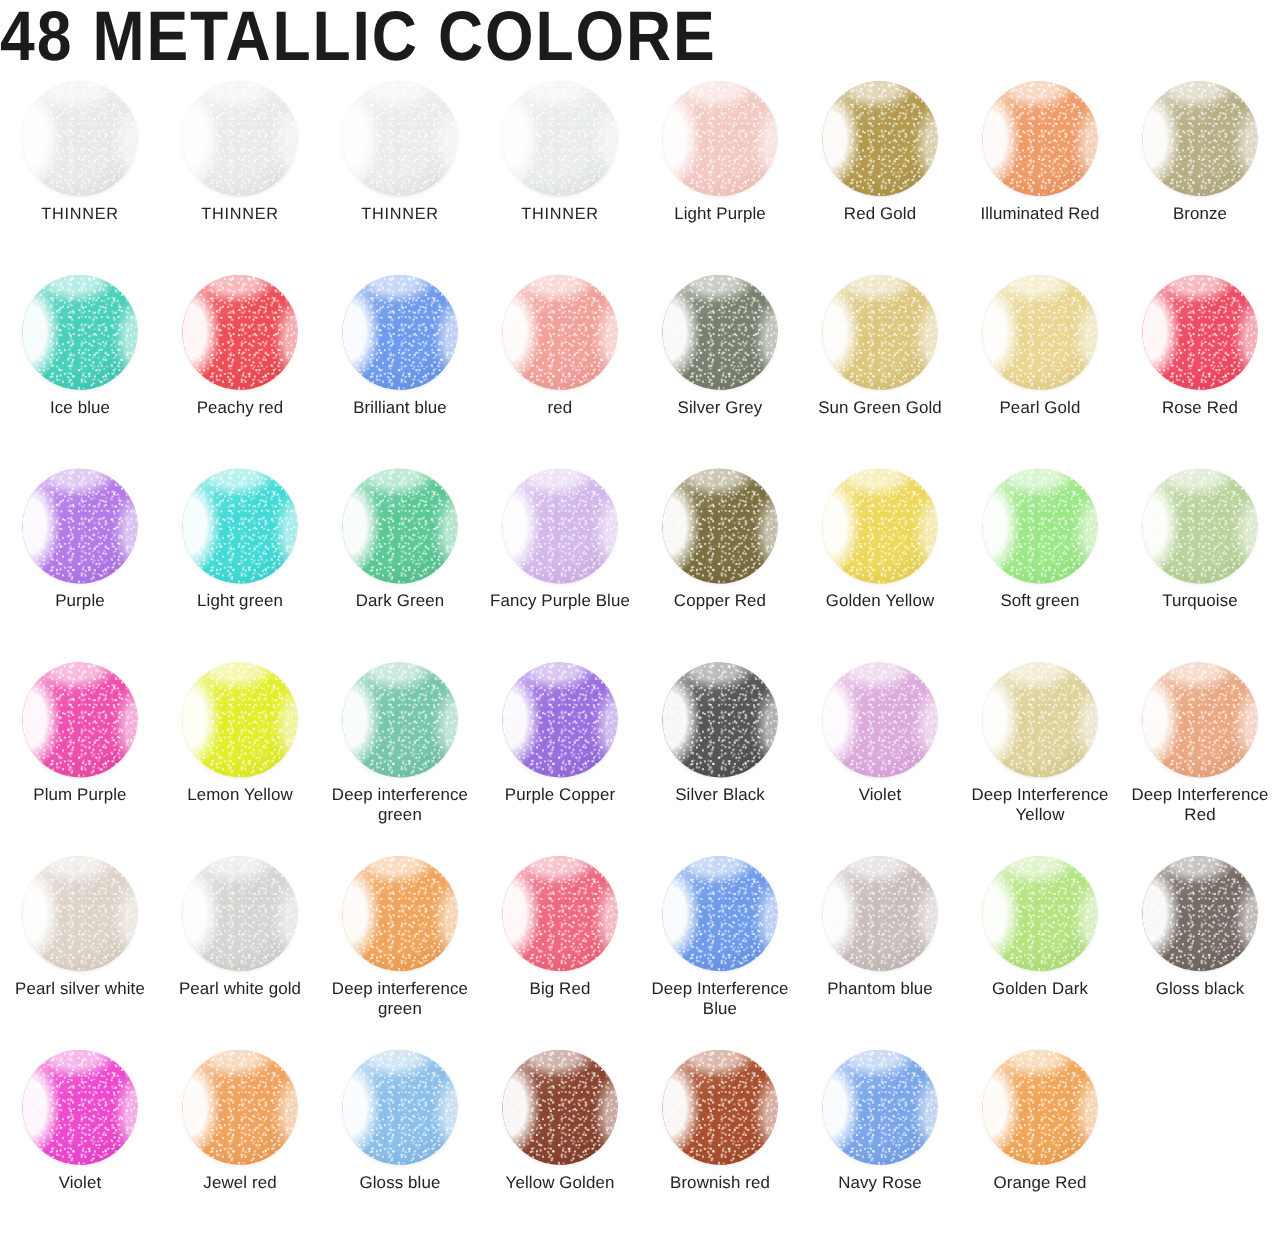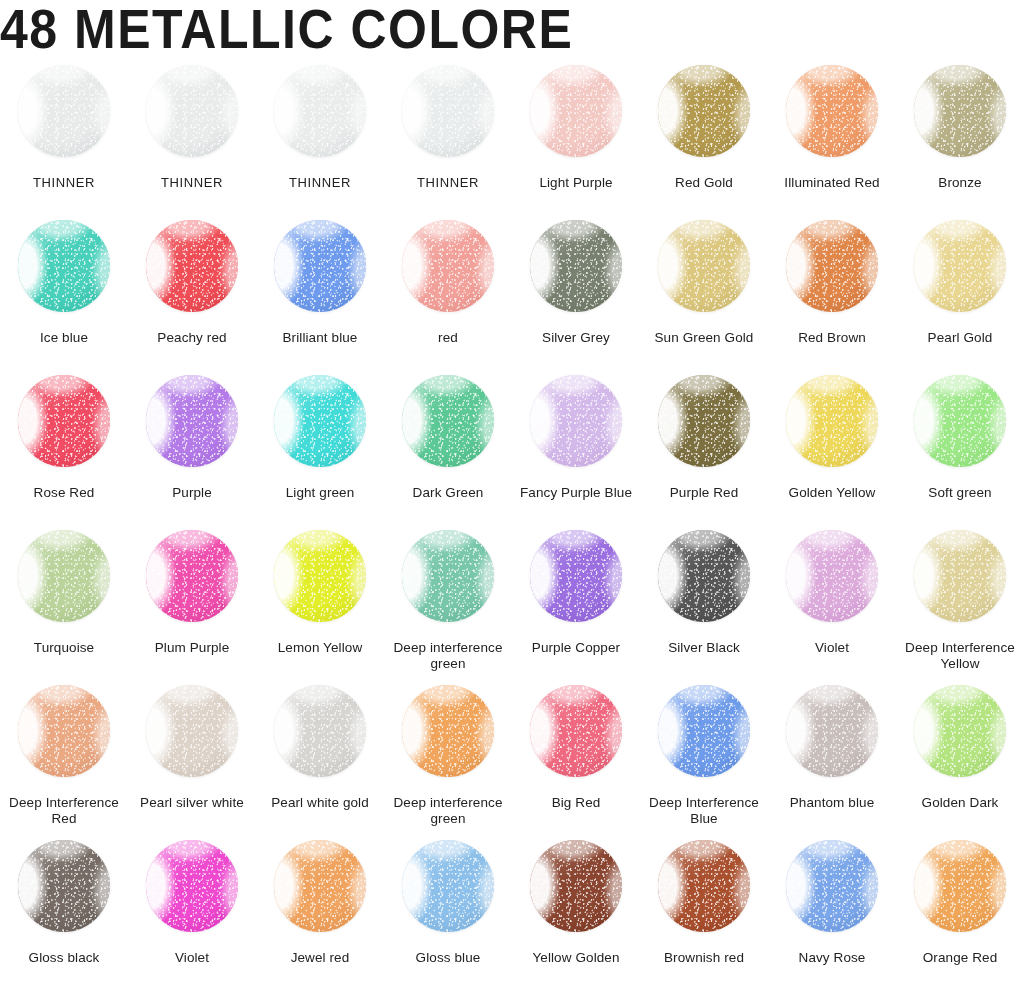--- a/index.html
+++ b/index.html
@@ -103,21 +103,21 @@
     background:
       radial-gradient(ellipse 38% 62% at 6% 50%, rgba(255,255,255,.95) 0 38%, rgba(255,255,255,0) 72%),
       radial-gradient(ellipse 46% 24% at 46% 6%, rgba(255,255,255,.55) 0 40%, rgba(255,255,255,0) 78%),
       radial-gradient(ellipse 26% 52% at 99% 56%, rgba(255,255,255,.55) 0 36%, rgba(255,255,255,0) 76%),
       linear-gradient(150deg, rgba(255,255,255,.28) 0%, rgba(255,255,255,0) 42%);
     pointer-events: none;
   }
 
   
   .swatch-label {
-    margin-top: 18px;
+    margin-top: 6px;
     width: 126px;
     text-align: center;
     font-family: "Liberation Sans", sans-serif;
     font-size: 13.5px;
     line-height: 16px;
     color: #222222;
     letter-spacing: .1px;
     word-wrap: break-word;
   }
   .swatch-label.caps {
@@ -183,24 +183,20 @@
     </div>
     <div class="swatch-cell">
       <div class="swatch" style="background: radial-gradient(circle at 38% 34%, rgb(120, 128, 111) 0%, rgb(120, 128, 111) 55%, rgb(100, 108, 92) 100%);"></div>
       <div class="swatch-label">Silver Grey</div>
     </div>
     <div class="swatch-cell">
       <div class="swatch" style="background: radial-gradient(circle at 38% 34%, rgb(220, 199, 126) 0%, rgb(220, 199, 126) 55%, rgb(198, 177, 105) 100%);"></div>
       <div class="swatch-label">Sun Green Gold</div>
     </div>
     <div class="swatch-cell">
-      <div class="swatch" style="background: radial-gradient(circle at 38% 34%, rgb(224, 134, 73) 0%, rgb(224, 134, 73) 55%, rgb(200, 111, 54) 100%);"></div>
-      <div class="swatch-label">Red Brown</div>
-    </div>
-    <div class="swatch-cell">
       <div class="swatch" style="background: radial-gradient(circle at 38% 34%, rgb(232, 214, 145) 0%, rgb(232, 214, 145) 55%, rgb(212, 192, 122) 100%);"></div>
       <div class="swatch-label">Pearl Gold</div>
     </div>
     <div class="swatch-cell">
       <div class="swatch" style="background: radial-gradient(circle at 38% 34%, rgb(240, 76, 99) 0%, rgb(240, 76, 99) 55%, rgb(218, 57, 80) 100%);"></div>
       <div class="swatch-label">Rose Red</div>
     </div>
     <div class="swatch-cell">
       <div class="swatch" style="background: radial-gradient(circle at 38% 34%, rgb(179, 122, 232) 0%, rgb(179, 122, 232) 55%, rgb(157, 98, 212) 100%);"></div>
       <div class="swatch-label">Purple</div>
@@ -212,21 +208,21 @@
     <div class="swatch-cell">
       <div class="swatch" style="background: radial-gradient(circle at 38% 34%, rgb(92, 200, 150) 0%, rgb(92, 200, 150) 55%, rgb(71, 178, 128) 100%);"></div>
       <div class="swatch-label">Dark Green</div>
     </div>
     <div class="swatch-cell">
       <div class="swatch" style="background: radial-gradient(circle at 38% 34%, rgb(211, 184, 234) 0%, rgb(211, 184, 234) 55%, rgb(191, 161, 216) 100%);"></div>
       <div class="swatch-label">Fancy Purple Blue</div>
     </div>
     <div class="swatch-cell">
       <div class="swatch" style="background: radial-gradient(circle at 38% 34%, rgb(124, 112, 64) 0%, rgb(124, 112, 64) 55%, rgb(104, 93, 50) 100%);"></div>
-      <div class="swatch-label">Purple Red</div>
+      <div class="swatch-label">Copper Red</div>
     </div>
     <div class="swatch-cell">
       <div class="swatch" style="background: radial-gradient(circle at 38% 34%, rgb(237, 216, 90) 0%, rgb(237, 216, 90) 55%, rgb(217, 194, 70) 100%);"></div>
       <div class="swatch-label">Golden Yellow</div>
     </div>
     <div class="swatch-cell">
       <div class="swatch" style="background: radial-gradient(circle at 38% 34%, rgb(156, 232, 135) 0%, rgb(156, 232, 135) 55%, rgb(133, 212, 111) 100%);"></div>
       <div class="swatch-label">Soft green</div>
     </div>
     <div class="swatch-cell">

